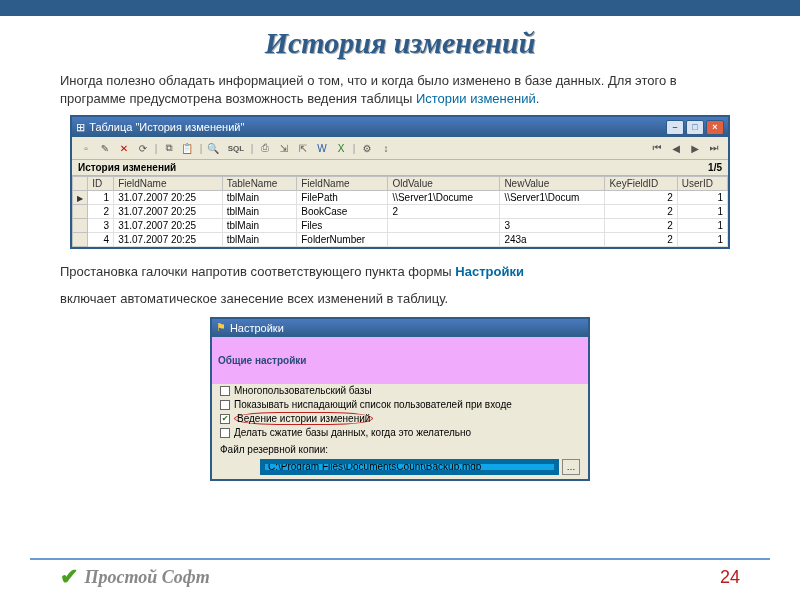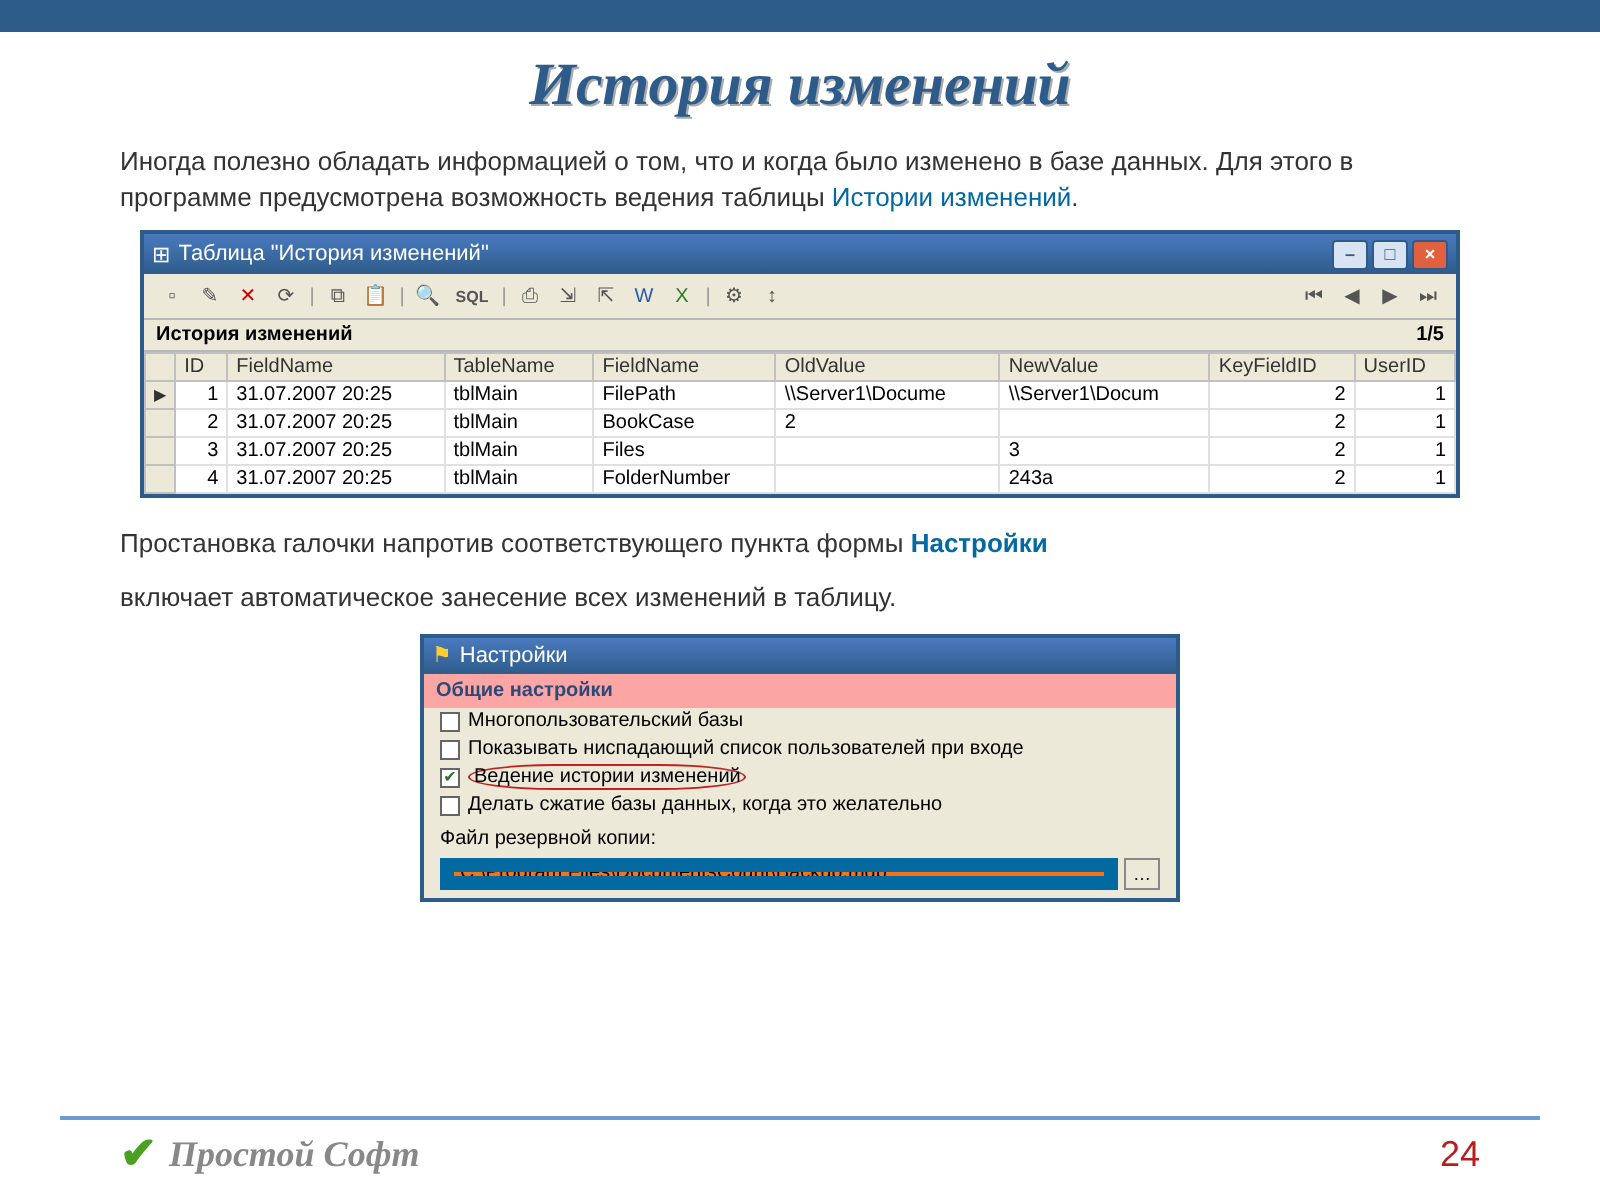--- a/index.html
+++ b/index.html
@@ -29,27 +29,27 @@
   table.grid td { border: 1px solid #e0e0e0; padding: 1px 4px; text-align: right; height: 14px; }
   table.grid td.l { text-align: left; }
   table.grid td.rowhdr { background: #ece9d8; width: 14px; border: 1px solid #c0c0c0; }
   .arrow-mark::before { content: "▶"; font-size: 8px; color: #333; }
 
   .para2 { font-size: 13px; color: #333; line-height: 1.45; margin: 4px 0 8px 0; }
 
   
   .win2 { border: 2px solid #2e5c8a; background: #ece9d8; font-size: 10px; width: 380px; margin: 0 auto; }
   .win2 .titlebar { height: 18px; }
-  .section { background: #fca5a5; padding: 3px 6px; font-size: 10px; color: #2a4a7a; font-weight: bold; }
+  .section { background: #f0abfc; padding: 18px 6px; font-size: 10px; color: #2a4a7a; font-weight: bold; }
   .chkrow { display: flex; align-items: center; padding: 0 8px; font-size: 10px; height: 14px; gap: 4px; }
   .chk { width: 10px; height: 10px; border: 1px solid #666; background: #fff; display: inline-flex; align-items: center; justify-content: center; font-size: 8px; color: #2a6e2a; }
   .chk.on::before { content: "✔"; }
   .circled { border: 1px solid #c02020; border-radius: 50%/80%; padding: 0 2px; }
   .pathrow { display: flex; gap: 3px; padding: 2px 8px 4px 8px; align-items: center; }
-  .pathinput { flex: 1; background: #f97316; border: 7px solid #0369a1; padding: 1px 3px; font-size: 10px; height: 16px; }
+  .pathinput { flex: 1; background: #0ea5e9; border: 5px solid #0369a1; padding: 1px 3px; font-size: 10px; height: 16px; margin-left: 40px; }
   .pathbtn { width: 18px; height: 16px; border: 1px solid #888; background: #ece9d8; font-size: 9px; }
 
   .footer { position: absolute; bottom: 0; left: 0; right: 0; }
   .hr { height: 2px; background: #6a9acf; margin: 0 30px 4px 30px; }
   .frow { display: flex; align-items: center; padding: 0 60px 10px 60px; }
   .logo { display: flex; align-items: center; gap: 6px; font-family: Georgia, serif; font-style: italic; font-weight: bold; font-size: 18px; color: #888; }
   .logo .chkmark { color: #4aa020; font-size: 22px; font-style: normal; }
   .pagenum { margin-left: auto; font-size: 18px; color: #b91c1c; }
 </style>
 </head>

